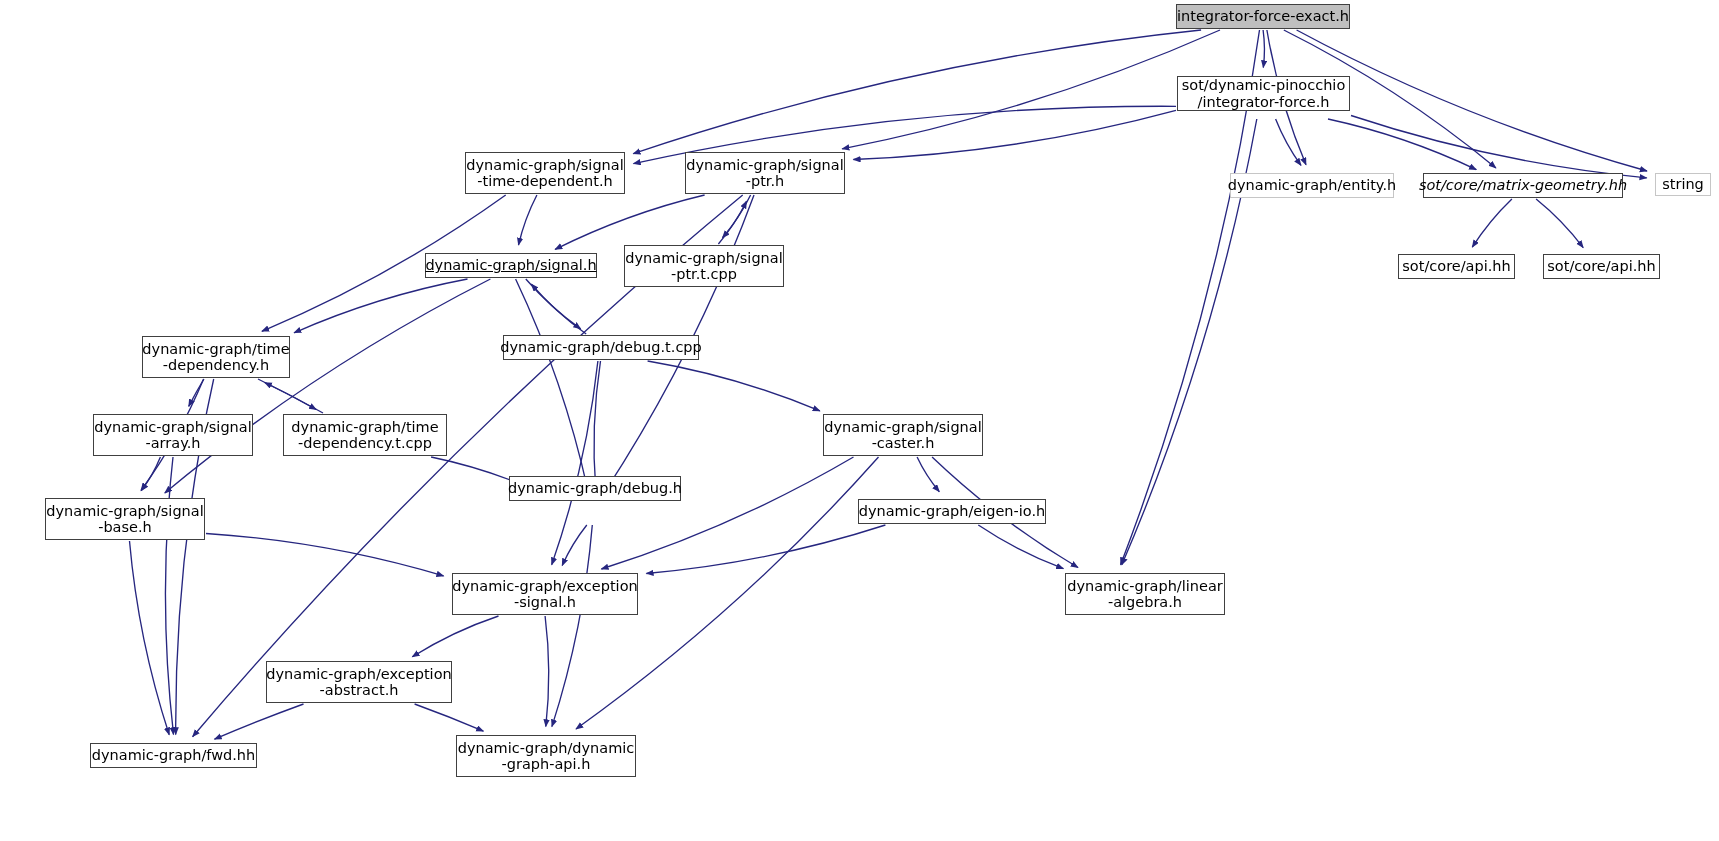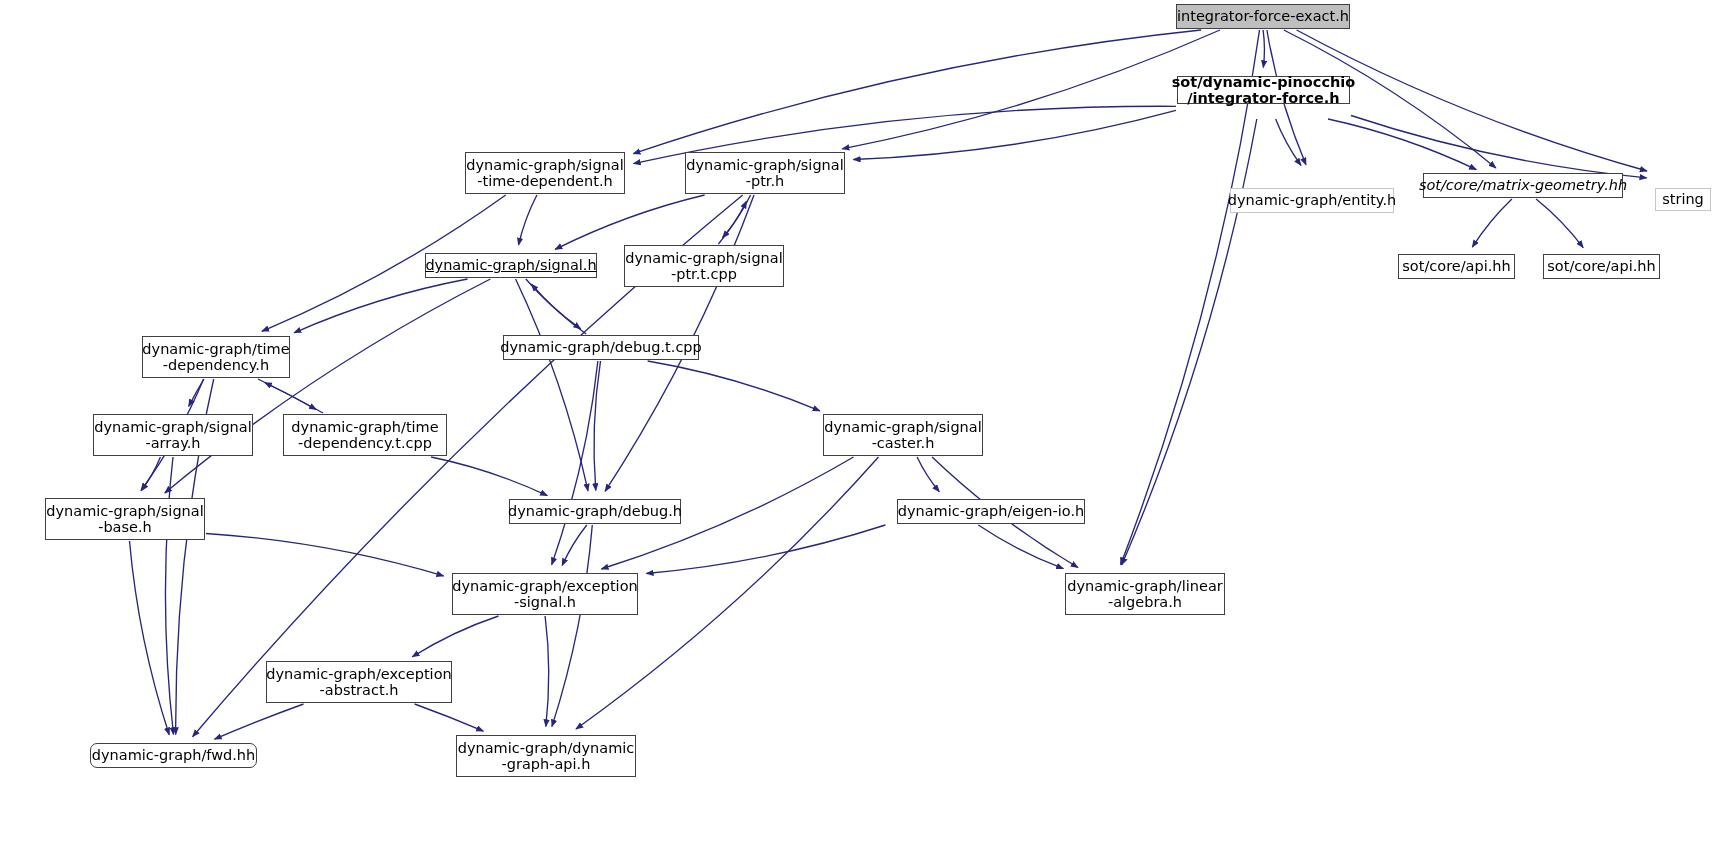--- a/index.html
+++ b/index.html
@@ -3,21 +3,21 @@
 <meta charset="utf-8">
 <style>
   html,body{margin:0;padding:0;background:#ffffff;}
   #canvas{position:relative;width:1719px;height:841px;background:#ffffff;
           font-family:"DejaVu Sans","Liberation Sans",sans-serif;overflow:hidden;}
   svg.edges{position:absolute;left:0;top:0;width:1719px;height:841px;}
   .node{position:absolute;box-sizing:border-box;display:flex;align-items:center;
         justify-content:center;text-align:center;line-height:1.12;
         font-size:14.5px;color:#000000;background:#ffffff;white-space:pre;}
   .node.solid{border:1.6px solid #404040;}
-  .node.faint{border:1.2px solid #c6c6c6;margin-top:15px;}
+  .node.faint{border:1.2px solid #c6c6c6;}
   .node.root{border:1.6px solid #404040;background:#bfbfbf;}
 </style>
 </head>
 <body>
 
 <div id="canvas">
   <svg class="edges" id="edge-layer" viewBox="0 0 1719 841" xmlns="http://www.w3.org/2000/svg">
     <defs>
       <marker id="ah" markerWidth="9" markerHeight="9" refX="7.2" refY="3.2" orient="auto" markerUnits="userSpaceOnUse">
         <path d="M0,0 L8,3.2 L0,6.4 z" fill="#26267f"></path>
@@ -73,21 +73,21 @@
         <path d="M592.3,525.0 Q583.6,628.1 551.9,726.6" marker-end="url(#ah)"></path>
         <path d="M498.5,616.0 Q453.0,631.3 412.3,656.8" marker-end="url(#ah)"></path>
         <path d="M545.1,616.0 Q552.0,671.2 545.8,726.5" marker-end="url(#ah)"></path>
         <path d="M303.5,704.0 Q258.5,720.3 214.5,739.2" marker-end="url(#ah)"></path>
         <path d="M414.6,704.0 Q449.4,716.6 483.4,731.2" marker-end="url(#ah)"></path>
         <path d="M742.7,195.0 Q443.7,441.6 192.6,736.7" marker-end="url(#ah)"></path>
       </g>
   </svg>
   <div id="node-layer">
       <div class="node root" style="left: 1176px; top: 4px; width: 174px; height: 25px;">integrator-force-exact.h</div>
-      <div class="node solid" style="left: 1177px; top: 76px; width: 173px; height: 28px; font-weight: bold;">sot/dynamic-pinocchio
+      <div class="node solid" style="left: 1177px; top: 76px; width: 173px; height: 35px;">sot/dynamic-pinocchio
 /integrator-force.h</div>
       <div class="node solid" style="left: 465px; top: 152px; width: 160px; height: 42px;">dynamic-graph/signal
 -time-dependent.h</div>
       <div class="node solid" style="left: 685px; top: 152px; width: 160px; height: 42px;">dynamic-graph/signal
 -ptr.h</div>
       <div class="node faint" style="left: 1230px; top: 173px; width: 164px; height: 25px;">dynamic-graph/entity.h</div>
       <div class="node solid" style="left: 1423px; top: 173px; width: 200px; height: 25px; font-style: italic;">sot/core/matrix-geometry.hh</div>
       <div class="node faint" style="left: 1655px; top: 173px; width: 56px; height: 23px;">string</div>
       <div class="node solid" style="left: 425px; top: 253px; width: 172px; height: 25px; text-decoration: underline;">dynamic-graph/signal.h</div>
       <div class="node solid" style="left: 624px; top: 245px; width: 160px; height: 42px;">dynamic-graph/signal
@@ -98,25 +98,25 @@
 -dependency.h</div>
       <div class="node solid" style="left: 503px; top: 335px; width: 196px; height: 25px;">dynamic-graph/debug.t.cpp</div>
       <div class="node solid" style="left: 93px; top: 414px; width: 160px; height: 42px;">dynamic-graph/signal
 -array.h</div>
       <div class="node solid" style="left: 283px; top: 414px; width: 164px; height: 42px;">dynamic-graph/time
 -dependency.t.cpp</div>
       <div class="node solid" style="left: 823px; top: 414px; width: 160px; height: 42px;">dynamic-graph/signal
 -caster.h</div>
       <div class="node solid" style="left: 45px; top: 498px; width: 160px; height: 42px;">dynamic-graph/signal
 -base.h</div>
-      <div class="node solid" style="left: 509px; top: 499px; width: 172px; height: 25px;">dynamic-graph/debug.h</div>
-      <div class="node solid" style="left: 858px; top: 499px; width: 188px; height: 25px; margin-left: 39px;">dynamic-graph/eigen-io.h</div>
+      <div class="node solid" style="left: 509px; top: 476px; width: 172px; height: 25px;">dynamic-graph/debug.h</div>
+      <div class="node solid" style="left: 858px; top: 499px; width: 188px; height: 25px;">dynamic-graph/eigen-io.h</div>
       <div class="node solid" style="left: 1033px; top: 573px; width: 160px; height: 42px; margin-left: 32px;">dynamic-graph/linear
 -algebra.h</div>
       <div class="node solid" style="left: 452px; top: 573px; width: 186px; height: 42px;">dynamic-graph/exception
 -signal.h</div>
       <div class="node solid" style="left: 266px; top: 661px; width: 186px; height: 42px;">dynamic-graph/exception
 -abstract.h</div>
-      <div class="node solid" style="left: 90px; top: 743px; width: 167px; height: 25px; border-radius: 7px;">dynamic-graph/fwd.hh</div>
+      <div class="node solid" style="left: 90px; top: 743px; width: 167px; height: 25px;">dynamic-graph/fwd.hh</div>
       <div class="node solid" style="left: 456px; top: 735px; width: 180px; height: 42px;">dynamic-graph/dynamic
 -graph-api.h</div>
     </div>
 </div>
 
 </body></html>

